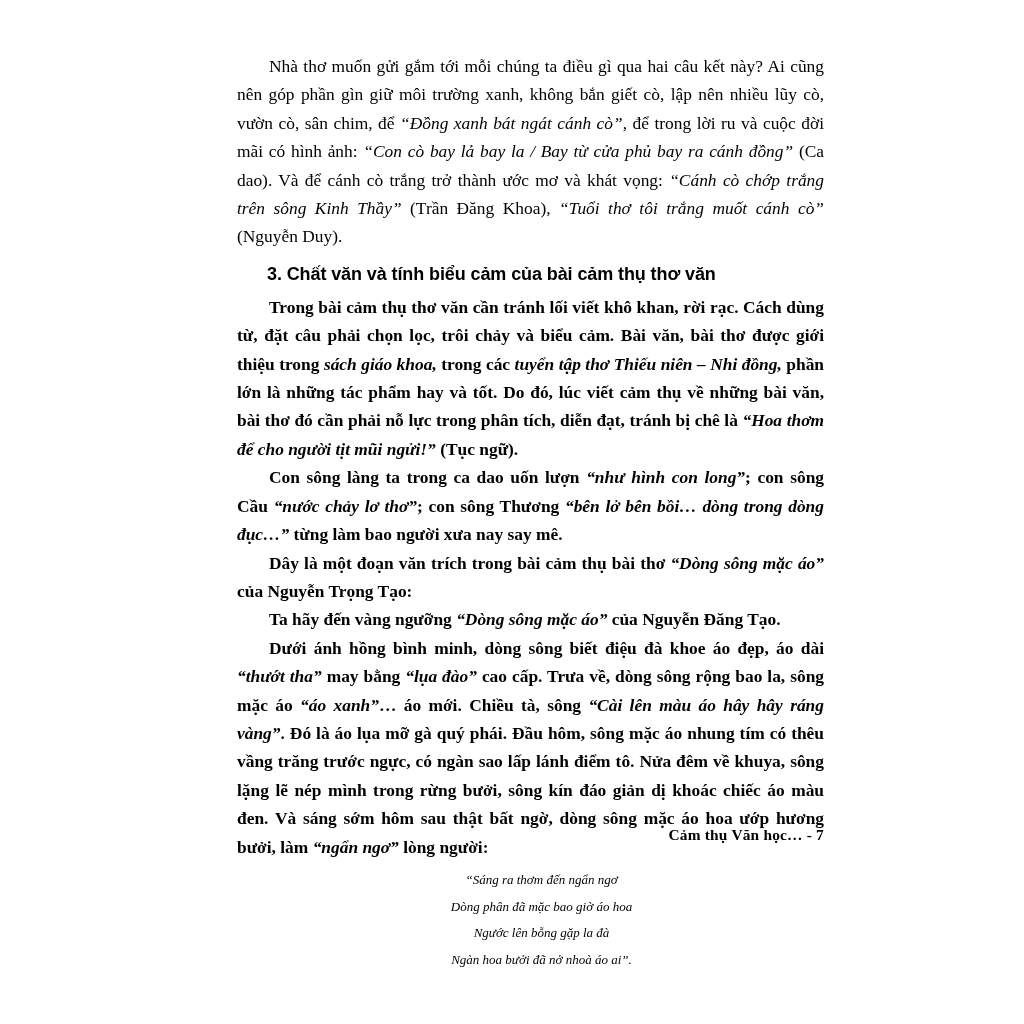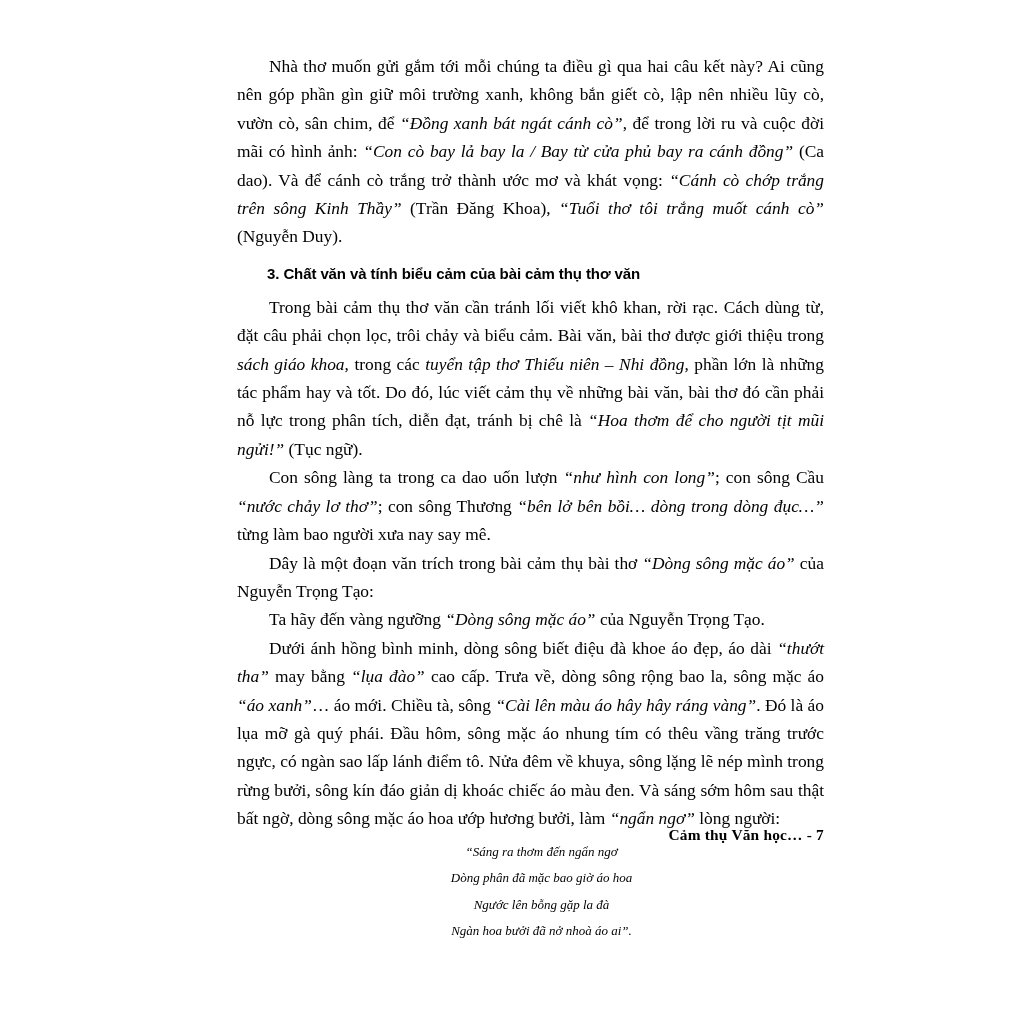--- a/index.html
+++ b/index.html
@@ -30,28 +30,29 @@
     line-height: 28.4px;
     text-align: justify;
     text-justify: inter-word;
   }
   p.indent {
     text-indent: 32px;
   }
   .heading {
     margin: 10px 0 6px 0;
     font-family: "Liberation Sans", sans-serif;
-    font-size: 15px;
+    font-size: 18px;
     font-weight: bold;
     line-height: 26px;
     text-indent: 30px;
     letter-spacing: -0.1px;
   }
   .block {
     margin-top: 0;
+    font-weight: bold;
   }
   i, .i {
     font-style: italic;
   }
   .verse {
     margin-top: 6px;
     font-style: italic;
     font-size: 13px;
     line-height: 26.6px;
     text-align: center;
@@ -81,21 +82,21 @@
 
     <h3 class="heading">3. Chất văn và tính biểu cảm của bài cảm thụ thơ văn</h3>
 
     <p class="indent block"><span>Trong bài cảm thụ thơ văn cần tránh lối viết khô khan, rời rạc. Cách dùng từ, đặt câu phải chọn lọc, trôi chảy và biểu cảm. Bài văn, bài thơ được giới thiệu trong </span><i>sách giáo khoa,</i><span> trong các </span><i>tuyển tập thơ Thiếu niên – Nhi đồng,</i><span> phần lớn là những tác phẩm hay và tốt. Do đó, lúc viết cảm thụ về những bài văn, bài thơ đó cần phải nỗ lực trong phân tích, diễn đạt, tránh bị chê là </span><i>“Hoa thơm để cho người tịt mũi ngửi!”</i><span> (Tục ngữ).</span></p>
 
 
     <p class="indent block"><span>Con sông làng ta trong ca dao uốn lượn </span><i>“như hình con long”</i><span>; con sông Cầu </span><i>“nước chảy lơ thơ”</i><span>; con sông Thương </span><i>“bên lở bên bồi… dòng trong dòng đục…”</i><span> từng làm bao người xưa nay say mê.</span></p>
 
     <p class="indent block"><span>Dây là một đoạn văn trích trong bài cảm thụ bài thơ </span><i>“Dòng sông mặc áo”</i><span> của Nguyễn Trọng Tạo:</span></p>
 
-    <p class="indent block"><span>Ta hãy đến vàng ngưỡng </span><i>“Dòng sông mặc áo”</i><span> của Nguyễn Trọng Tạo.</span></p>
+    <p class="indent block"><span>Ta hãy đến vàng ngưỡng </span><i>“Dòng sông mặc áo”</i><span> của Nguyễn Đăng Tạo.</span></p>
 
     <p class="indent block"><span>Dưới ánh hồng bình minh, dòng sông biết điệu đà khoe áo đẹp, áo dài </span><i>“thướt tha”</i><span> may bằng </span><i>“lụa đào”</i><span> cao cấp. Trưa về, dòng sông rộng bao la, sông mặc áo </span><i>“áo xanh”</i><span>… áo mới. Chiều tà, sông </span><i>“Cài lên màu áo hây hây ráng vàng”</i><span>. Đó là áo lụa mỡ gà quý phái. Đầu hôm, sông mặc áo nhung tím có thêu vầng trăng trước ngực, có ngàn sao lấp lánh điểm tô. Nửa đêm về khuya, sông lặng lẽ nép mình trong rừng bưởi, sông kín đáo giản dị khoác chiếc áo màu đen. Và sáng sớm hôm sau thật bất ngờ, dòng sông mặc áo hoa ướp hương bưởi, làm </span><i>“ngẩn ngơ”</i><span> lòng người:</span></p>
 
     <div class="verse">
       <div>“Sáng ra thơm đến ngẩn ngơ</div>
       <div>Dòng phân đã mặc bao giờ áo hoa</div>
       <div>Ngước lên bỗng gặp la đà</div>
       <div>Ngàn hoa bưởi đã nở nhoà áo ai”.</div>
     </div>
 

